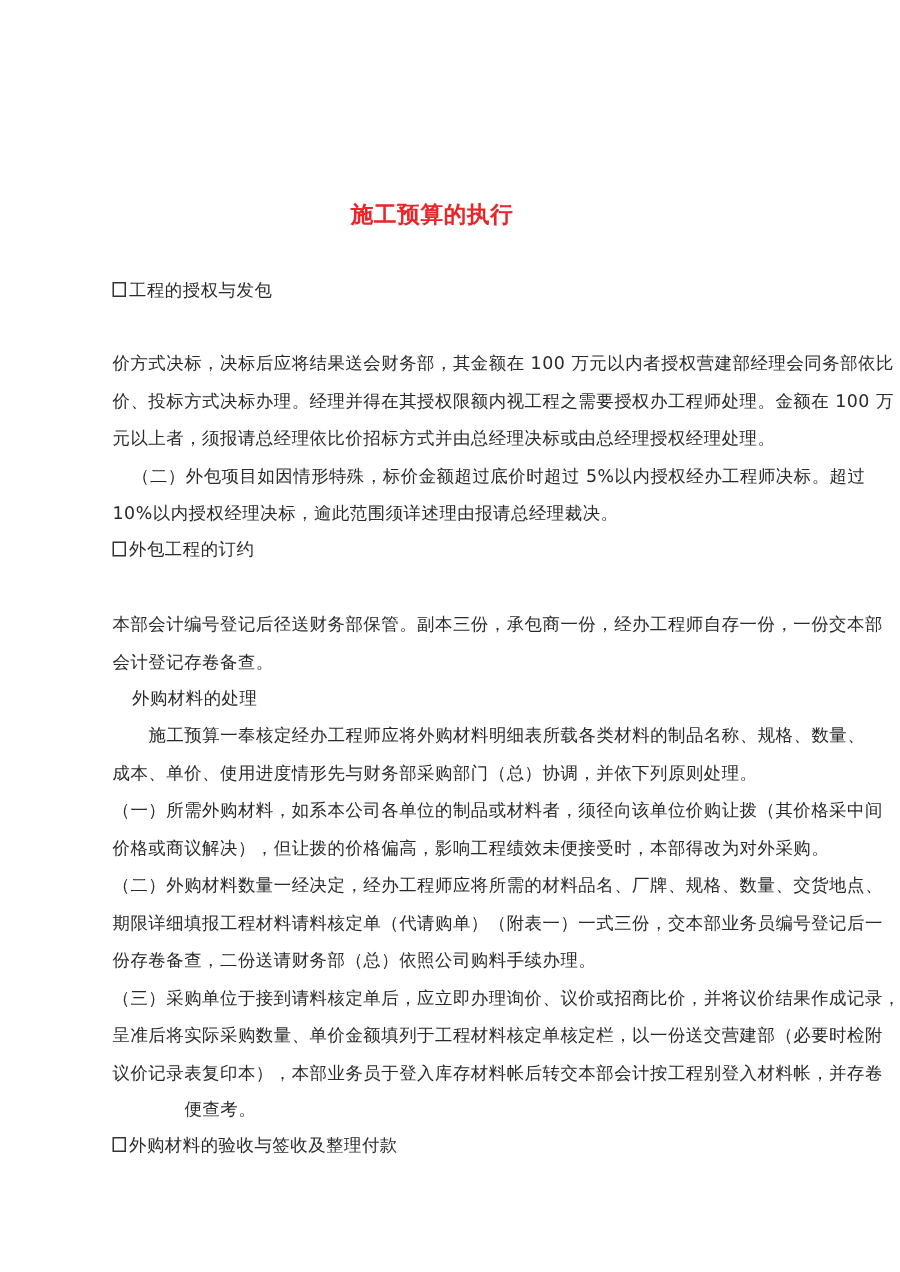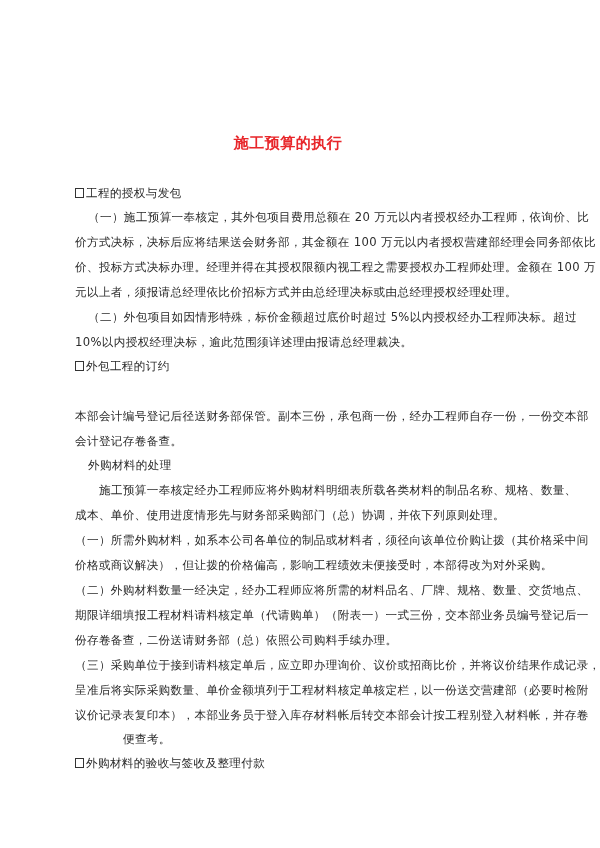--- a/index.html
+++ b/index.html
@@ -18,21 +18,20 @@
 </head>
 <body>
 
 <div class="page">
 
   <div class="title">施工预算的执行</div>
 
   <div class="line" style="top:185px;">
     <span class="heading-box"></span><span>工程的授权与发包</span>
   </div>
-  <div class="line indent-sm" style="top:209px;">（一）施工预算一奉核定，其外包项目费用总额在 20 万元以内者授权经办工程师，依询价、比</div>
   <div class="line" style="top:234px;">价方式决标，决标后应将结果送会财务部，其金额在 100 万元以内者授权营建部经理会同务部依比</div>
   <div class="line" style="top:259px;">价、投标方式决标办理。经理并得在其授权限额内视工程之需要授权办工程师处理。金额在 100 万</div>
   <div class="line" style="top:284px;text-align:center;">元以上者，须报请总经理依比价招标方式并由总经理决标或由总经理授权经理处理。</div>
   <div class="line indent-sm" style="top:309px;">（二）外包项目如因情形特殊，标价金额超过底价时超过 5%以内授权经办工程师决标。超过</div>
   <div class="line" style="top:334px;">10%以内授权经理决标，逾此范围须详述理由报请总经理裁决。</div>
 
   <div class="line" style="top:358px;">
     <span class="heading-box"></span><span>外包工程的订约</span>
   </div>
   <div class="line" style="top:408px;">本部会计编号登记后径送财务部保管。副本三份，承包商一份，经办工程师自存一份，一份交本部</div>

